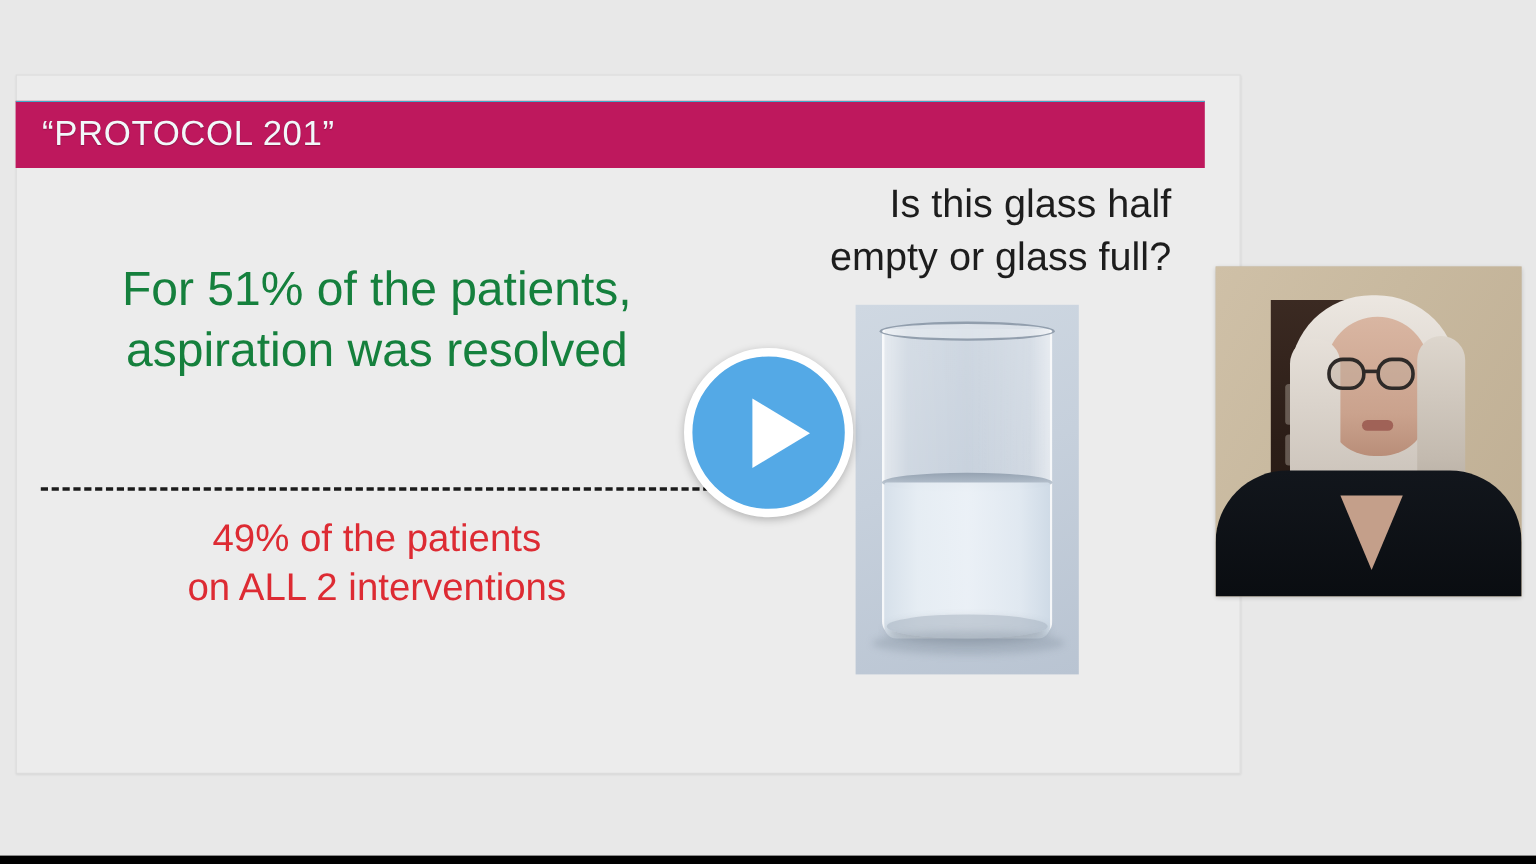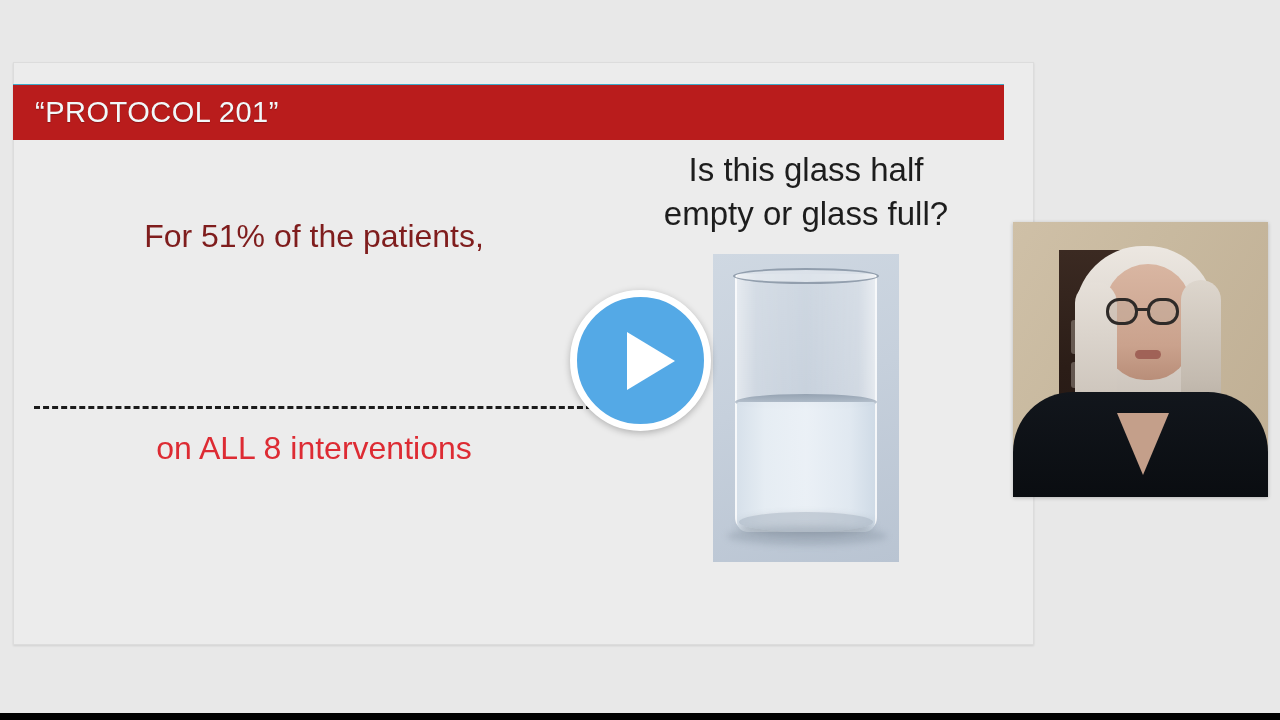--- a/index.html
+++ b/index.html
@@ -53,21 +53,21 @@
     background: #d6d6d6;
   }
 
   
   #title-banner {
     position: absolute;
     left: 13px;
     top: 84px;
     width: 991px;
     height: 56px;
-    background: #b91c1c;
+    background: #be185d;
     box-shadow: inset 0 1px 0 #3ea9c8;
   }
   #title-banner .title-text {
     position: absolute;
     left: 22px;
     top: 50%;
     transform: translateY(-50%);
     color: #f2f8fa;
     font-size: 29px;
     letter-spacing: 0.5px;
@@ -79,22 +79,22 @@
   .stat-block {
     position: absolute;
     text-align: center;
     line-height: 1.28;
     white-space: nowrap;
   }
   #green-stat {
     left: 34px;
     top: 216px;
     width: 560px;
-    color: #7f1d1d;
-    font-size: 32px;
+    color: #15803d;
+    font-size: 40px;
   }
   #red-stat {
     left: 34px;
     top: 428px;
     width: 560px;
     color: #dd2b33;
     font-size: 32px;
   }
   .stat-line { display: block; }
 
@@ -107,21 +107,21 @@
     height: 0;
     border-top: 3px dashed #1b1b1b;
   }
 
   
   #question {
     position: absolute;
     left: 636px;
     top: 148px;
     width: 340px;
-    text-align: center;
+    text-align: right;
     color: #1d1d1d;
     font-size: 33px;
     line-height: 1.32;
     white-space: nowrap;
   }
   #question .q-line { display: block; }
 
   
   #glass-photo {
     position: absolute;
@@ -353,26 +353,28 @@
   <div class="slide-shadow-strip"></div>
 
   <div id="slide"></div>
 
   <div id="title-banner">
     <span class="title-text">“PROTOCOL 201”</span>
   </div>
 
   <div id="green-stat" class="stat-block">
     <span class="stat-line">For 51% of the patients,</span>
+    <span class="stat-line">aspiration was resolved</span>
   </div>
 
   <div id="divider"></div>
 
   <div id="red-stat" class="stat-block">
-    <span class="stat-line">on ALL 8 interventions</span>
+    <span class="stat-line">49% of the patients</span>
+    <span class="stat-line">on ALL 2 interventions</span>
   </div>
 
   <div id="question">
     <span class="q-line">Is this glass half</span>
     <span class="q-line">empty or glass full?</span>
   </div>
 
   <div id="glass-photo">
     <div class="glass-body"></div>
     <div class="glass-waterline"></div>

